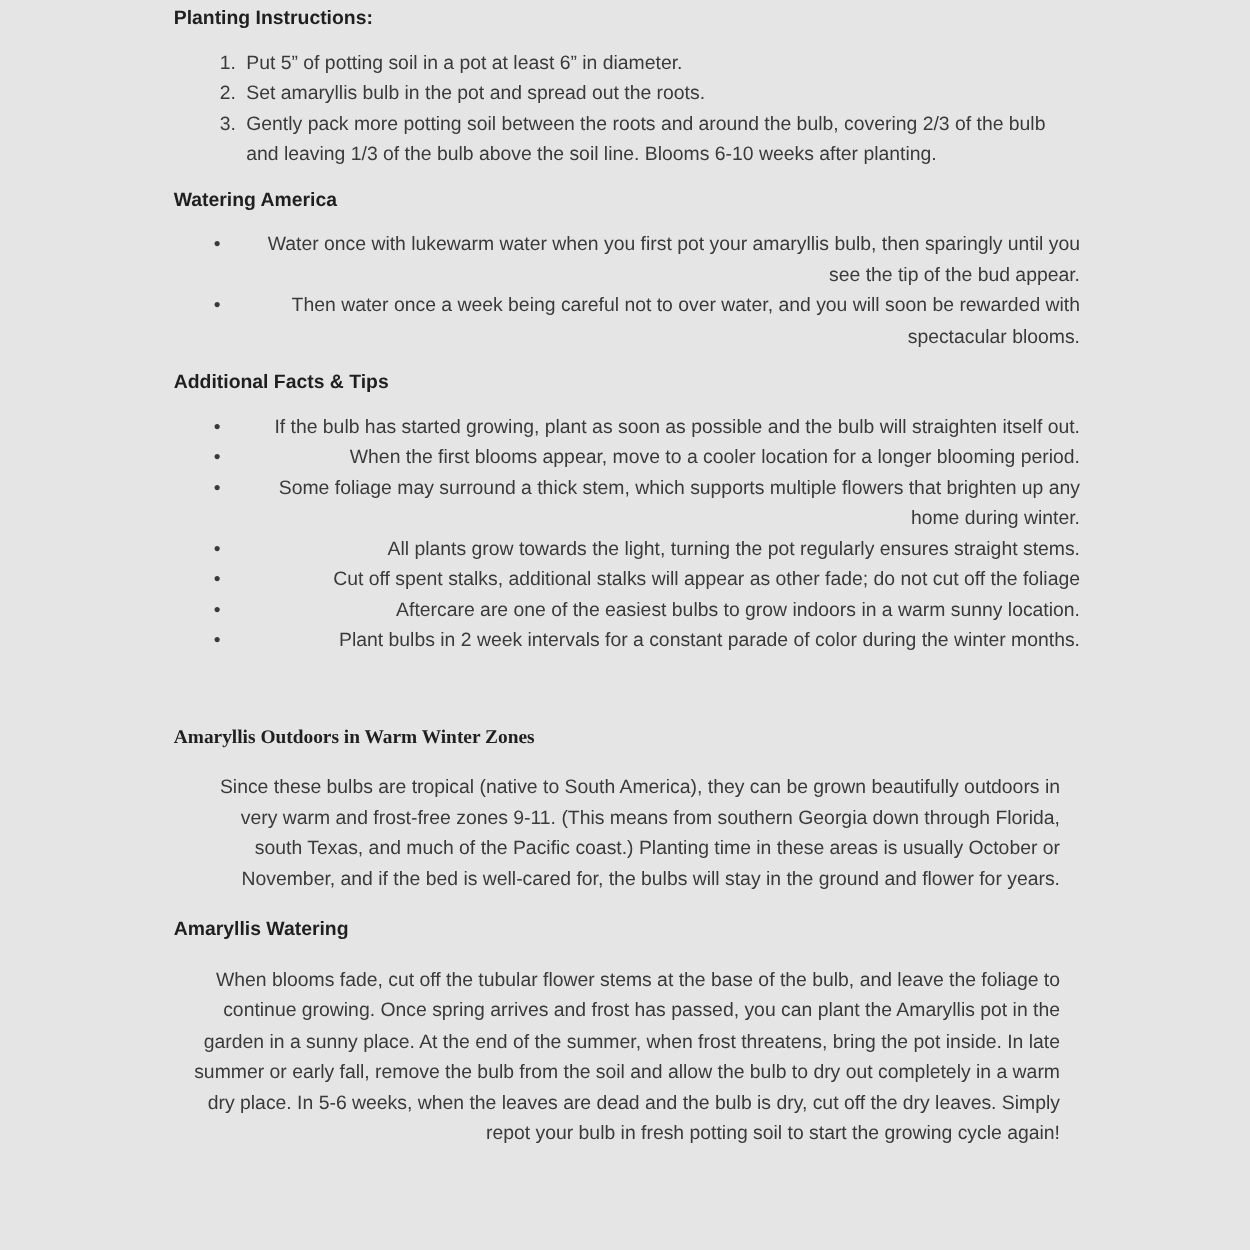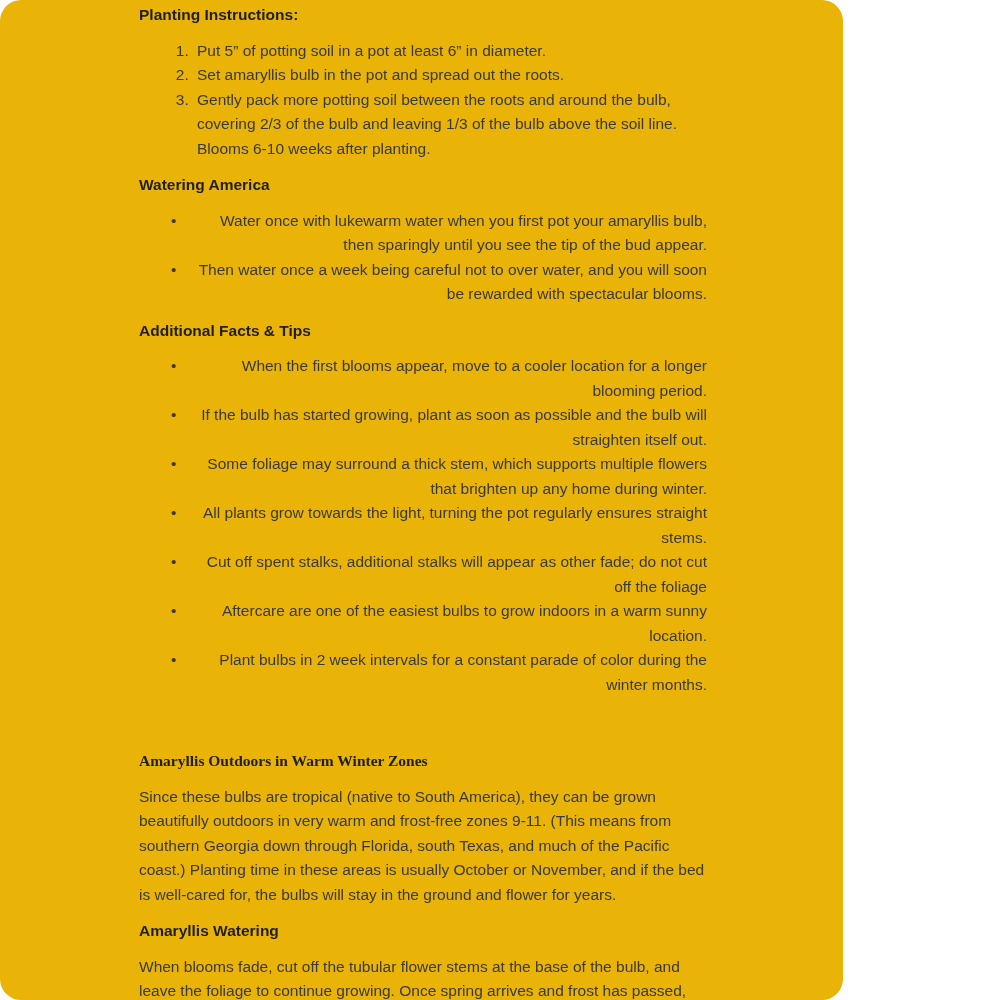--- a/index.html
+++ b/index.html
@@ -2,31 +2,30 @@
 <html><head>
 <meta charset="utf-8">
 <style>
   html, body {
     margin: 0;
     padding: 0;
     background: #ffffff;
   }
   .page {
     position: relative;
-    width: 843px;
+    width: 1000px;
     height: 1000px;
-    background: #eab308;
+    background: #e5e5e5;
     box-sizing: border-box;
     padding: 3px 136px 0 139px;
     font-family: "Liberation Sans", "DejaVu Sans", sans-serif;
     font-size: 15.5px;
     line-height: 24.5px;
     color: #3a3a3a;
     overflow: hidden;
-    border-radius: 21px;
   }
   .doc-section { margin: 0; }
   .doc-heading {
     font-size: 15.5px;
     line-height: 24.5px;
     font-weight: bold;
     color: #1f1f1f;
     margin: 12px 0 11px 0;
   }
   .doc-section:first-child .doc-heading { margin-top: 0; }
@@ -41,21 +40,21 @@
   }
   ol.doc-list li { padding-left: 4px; }
   ul.doc-list { list-style: none; text-align: right; }
   ul.doc-list li { position: relative; }
   ul.doc-list li::before {
     content: "\2022";
     position: absolute;
     left: -22px;
     color: #3a3a3a;
   }
-  p.doc-paragraph { margin: 0; }
+  p.doc-paragraph { margin: 16px; text-align: right; }
 </style>
 </head>
 <body>
 
 <div class="page">
 
   <section class="doc-section">
     <h3 class="doc-heading">Planting Instructions:</h3>
     <ol class="doc-list">
       <li>Put 5” of potting soil in a pot at least 6” in diameter.</li>
@@ -68,22 +67,22 @@
     <h3 class="doc-heading">Watering America</h3>
     <ul class="doc-list">
       <li>Water once with lukewarm water when you first pot your amaryllis bulb, then sparingly until you see the tip of the bud appear.</li>
       <li>Then water once a week being careful not to over water, and you will soon be rewarded with spectacular blooms.</li>
     </ul>
   </section>
 
   <section class="doc-section">
     <h3 class="doc-heading">Additional Facts &amp; Tips</h3>
     <ul class="doc-list">
+      <li>If the bulb has started growing, plant as soon as possible and the bulb will straighten itself out.</li>
       <li>When the first blooms appear, move to a cooler location for a longer blooming period.</li>
-      <li>If the bulb has started growing, plant as soon as possible and the bulb will straighten itself out.</li>
       <li>Some foliage may surround a thick stem, which supports multiple flowers that brighten up any home during winter.</li>
       <li>All plants grow towards the light, turning the pot regularly ensures straight stems.</li>
       <li>Cut off spent stalks, additional stalks will appear as other fade; do not cut off the foliage</li>
       <li>Aftercare are one of the easiest bulbs to grow indoors in a warm sunny location.</li>
       <li>Plant bulbs in 2 week intervals for a constant parade of color during the winter months.</li>
     </ul>
   </section>
 
   <section class="doc-section extra-space">
     <h3 class="doc-heading">Amaryllis Outdoors in Warm Winter Zones</h3>

